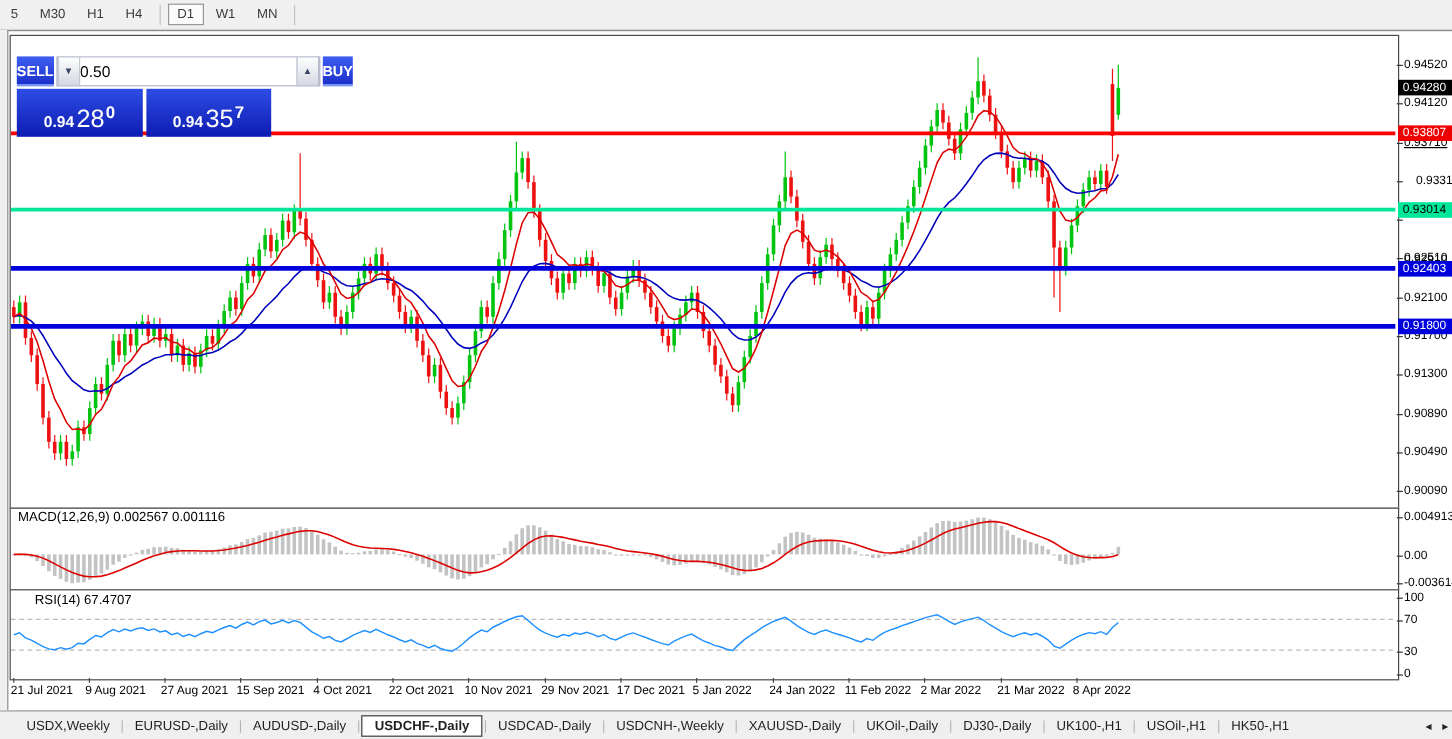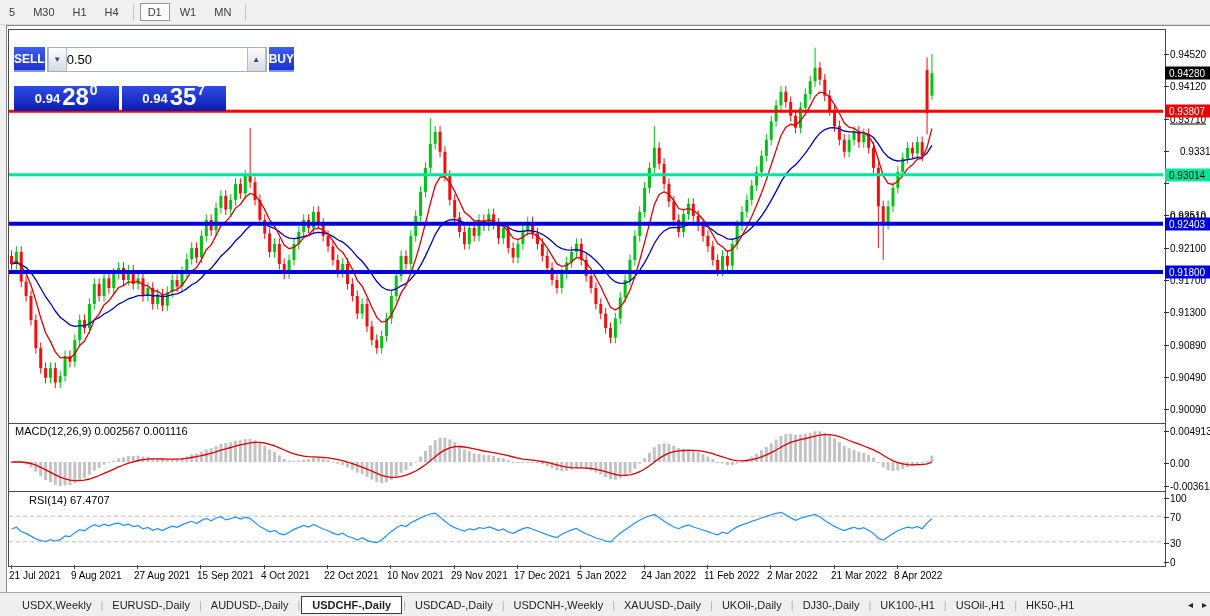--- a/index.html
+++ b/index.html
@@ -28,26 +28,26 @@
   .tpanel{position:absolute;left:7px;top:21px;width:212px;height:58px;z-index:6;}
   .tp-row1{display:flex;height:25px;}
   .btn-sell,.btn-buy{width:54px;background:linear-gradient(#3e5ef2,#1c31cb);color:#fff;
     font-weight:bold;font-size:12px;display:flex;align-items:center;justify-content:center;
     border-bottom:2px solid #7b96f2;cursor:pointer;}
   .spinner{flex:1;display:flex;margin:0 2px;border:1px solid #a9aec2;background:#fff;}
   .spin-btn{width:17px;background:linear-gradient(#fefefe,#d5d8e2);border-left:1px solid #b6bac9;
     border-right:1px solid #b6bac9;font-size:8px;color:#3b4768;display:flex;align-items:center;justify-content:center;cursor:pointer;}
   .spin-val{flex:1;border:none;outline:none;font-size:13px;padding:0 4px 0 0;
     font-family:"Liberation Sans",sans-serif;color:#000;min-width:0;}
-  .tp-row2{display:flex;height:25px;margin-top:14px;}
+  .tp-row2{display:flex;height:40px;margin-top:2px;}
   .pbox{flex:1;background:linear-gradient(#2e4ce4,#0d1cb2);color:#fff;display:flex;
     align-items:flex-end;justify-content:center;padding-bottom:1px;cursor:pointer;}
   .pbox + .pbox{margin-left:3px;}
   .p-base{font-size:13px;font-weight:bold;margin:0 2px 4px 0;}
-  .p-big{font-size:24px;font-weight:bold;line-height:27px;}
+  .p-big{font-size:21px;font-weight:normal;line-height:27px;}
   .p-sup{font-size:14px;font-weight:bold;position:relative;top:-12px;margin-left:1px;}
 
   .indlabel{position:absolute;font-size:11px;color:#000;z-index:5;white-space:nowrap;}
 
   
   .scale-label{position:absolute;left:1163px;font-size:10px;color:#000;transform:translateY(-50%);white-space:nowrap;}
   .tick-dash{position:absolute;left:1157px;width:5px;height:1px;background:#333;}
   .badge{position:absolute;left:1158px;width:47px;height:13px;line-height:13px;font-size:10px;
     padding-left:4px;transform:translateY(-50%);white-space:nowrap;z-index:4;}
 

